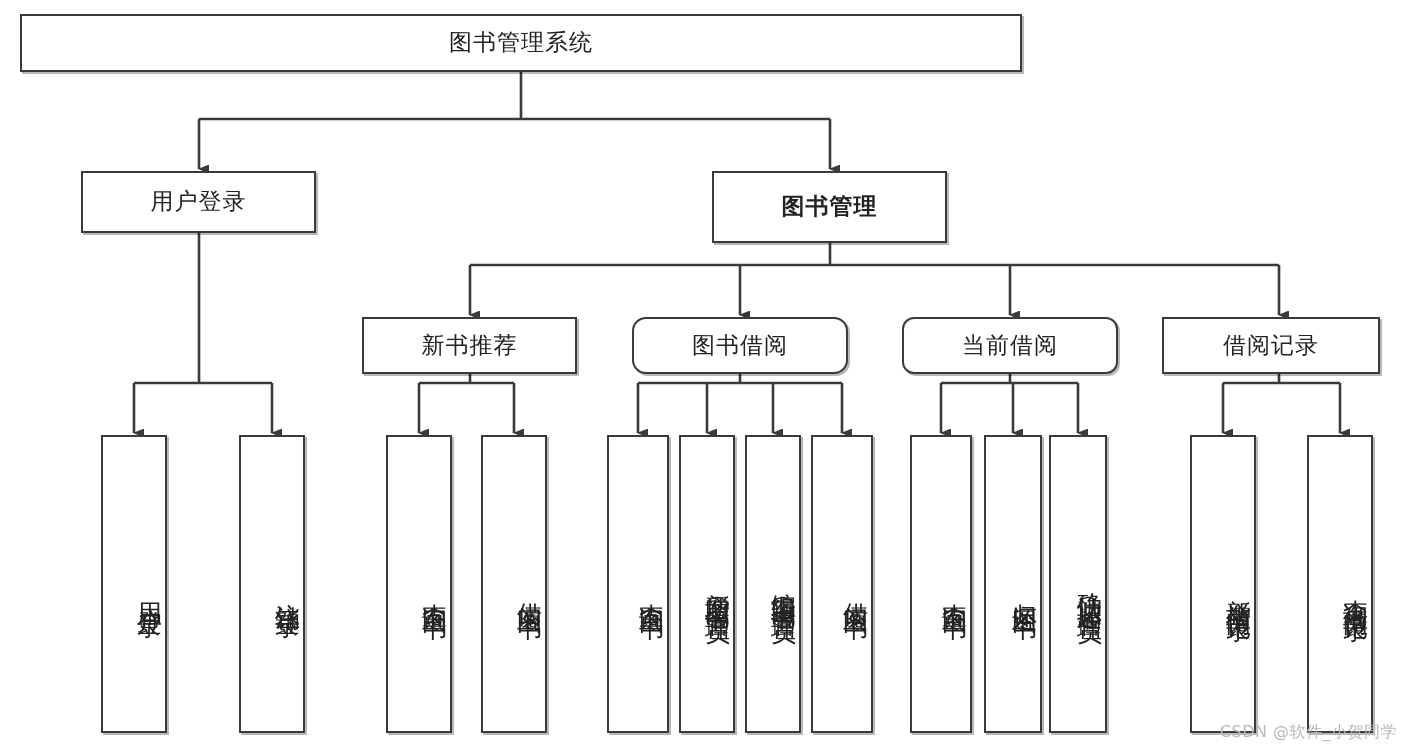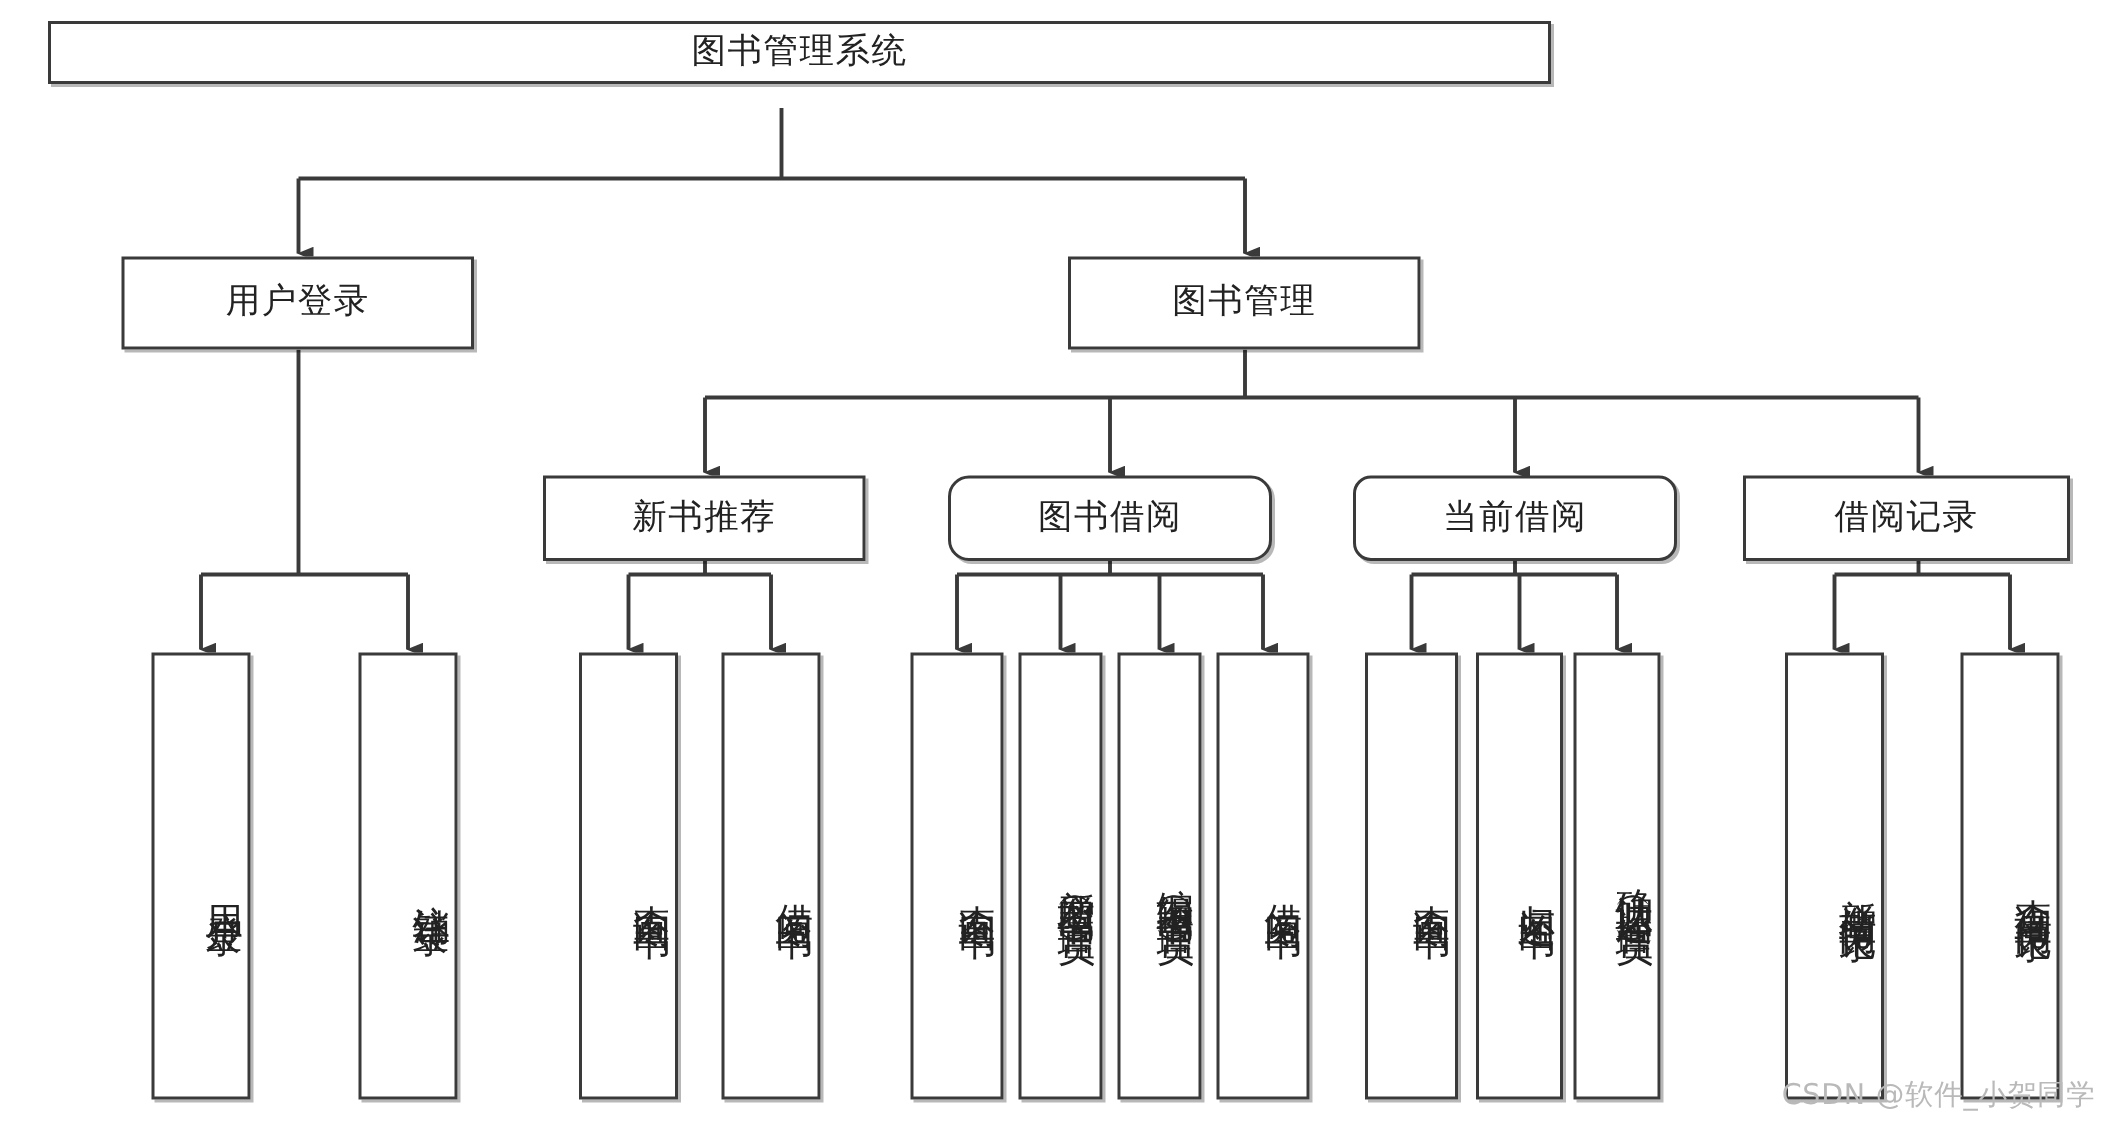--- a/index.html
+++ b/index.html
@@ -54,21 +54,21 @@
   }
   .node .label {
     display: block;
     white-space: pre-wrap;
     text-align: center;
   }
   #watermark {
     position: absolute;
     right: 8px;
     bottom: 4px;
-    font-size: 19px;
+    font-size: 16px;
     color: #b9b9b9;
     letter-spacing: 0.5px;
     white-space: nowrap;
     user-select: none;
   }
 </style>
 </head>
 <body>
 
 <div id="canvas">
@@ -110,27 +110,27 @@
         <line x1="1013" y1="383" x2="1013" y2="433" stroke="#3a3a3a" stroke-width="2.6" marker-end="url(#arrowhead)"></line>
         <line x1="1078" y1="383" x2="1078" y2="433" stroke="#3a3a3a" stroke-width="2.6" marker-end="url(#arrowhead)"></line>
         <line x1="1279" y1="374" x2="1279" y2="383" stroke="#3a3a3a" stroke-width="2.6"></line>
         <line x1="1223" y1="383" x2="1340" y2="383" stroke="#3a3a3a" stroke-width="2.6"></line>
         <line x1="1223" y1="383" x2="1223" y2="433" stroke="#3a3a3a" stroke-width="2.6" marker-end="url(#arrowhead)"></line>
         <line x1="1340" y1="383" x2="1340" y2="433" stroke="#3a3a3a" stroke-width="2.6" marker-end="url(#arrowhead)"></line>
       </g>
   </svg>
 
   <div id="nodes">
-      <div class="node horizontal" style="left: 20px; top: 14px; width: 1002px; height: 42px; margin-left: 12px;">
+      <div class="node horizontal" style="left: 20px; top: 14px; width: 1002px; height: 58px;">
         <span class="label">图书管理系统</span>
       </div>
       <div class="node horizontal" style="left: 81px; top: 171px; width: 235px; height: 62px;">
         <span class="label">用户登录</span>
       </div>
-      <div class="node horizontal" style="left: 712px; top: 171px; width: 235px; height: 62px;">
+      <div class="node horizontal" style="left: 712px; top: 171px; width: 235px; height: 72px; font-weight: bold;">
         <span class="label">图书管理</span>
       </div>
       <div class="node horizontal" style="left: 362px; top: 317px; width: 215px; height: 57px;">
         <span class="label">新书推荐</span>
       </div>
       <div class="node horizontal" style="left: 632px; top: 317px; width: 216px; height: 57px; border-radius: 14px;">
         <span class="label">图书借阅</span>
       </div>
       <div class="node horizontal" style="left: 902px; top: 317px; width: 216px; height: 57px; border-radius: 12px;">
         <span class="label">当前借阅</span>

